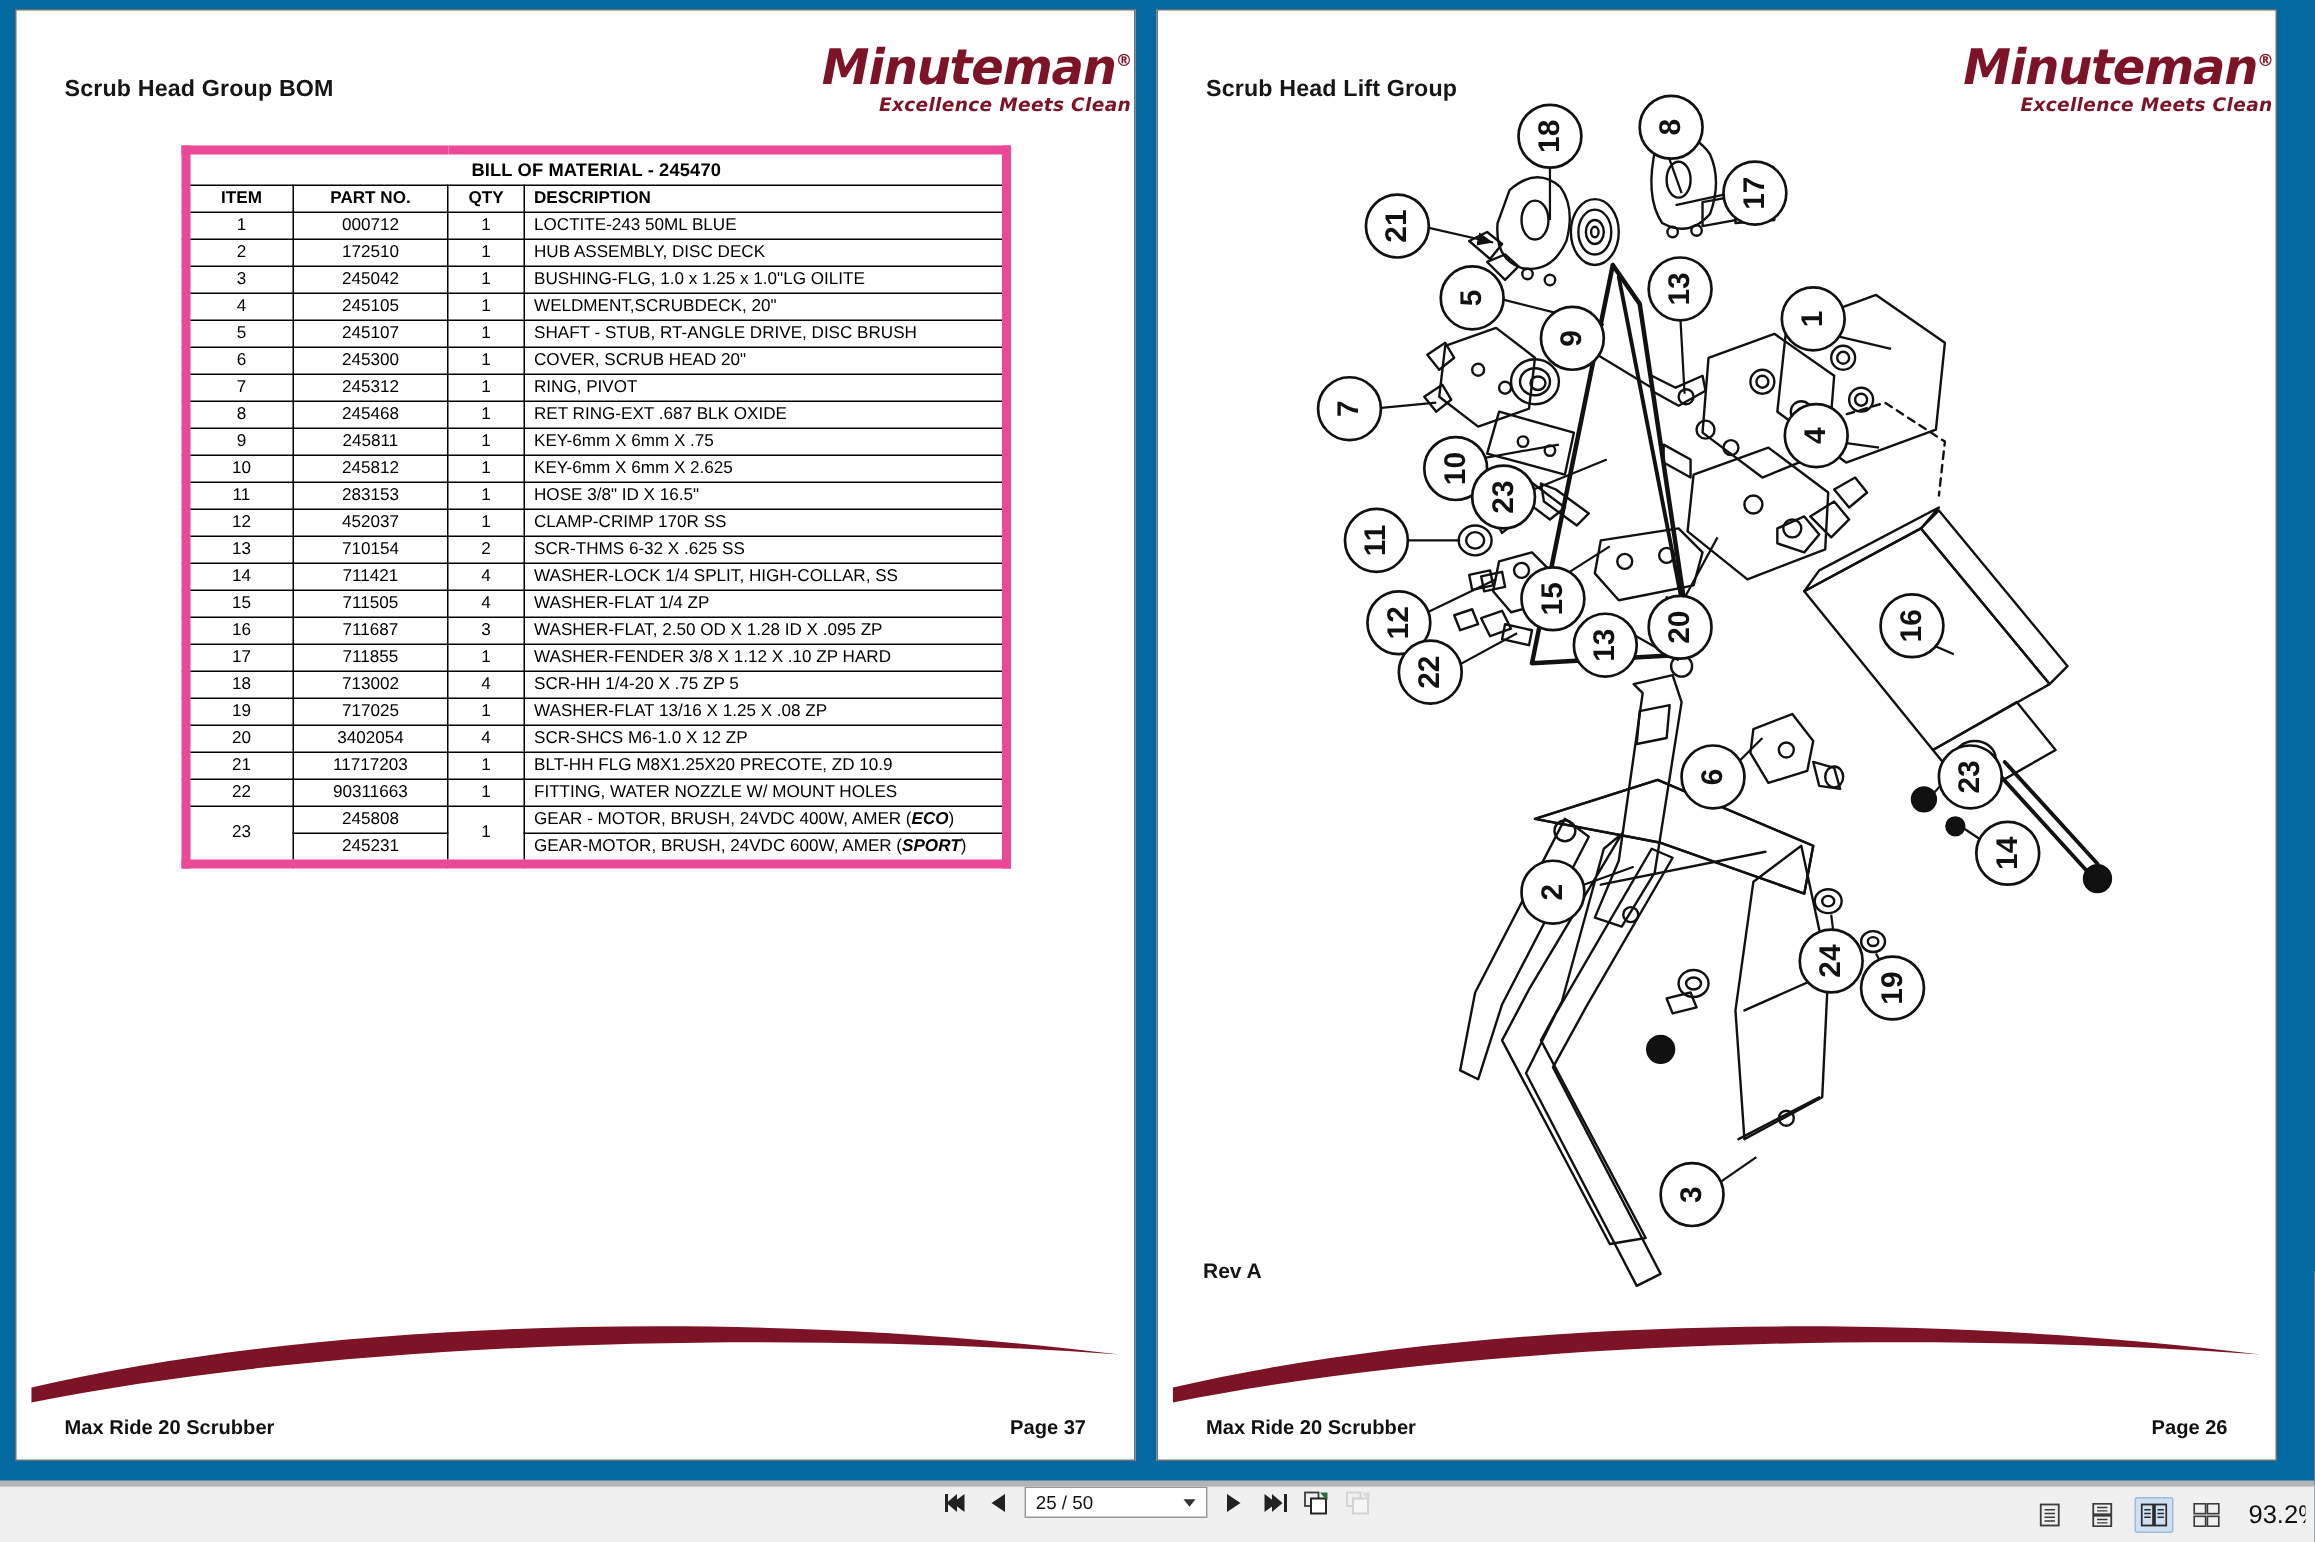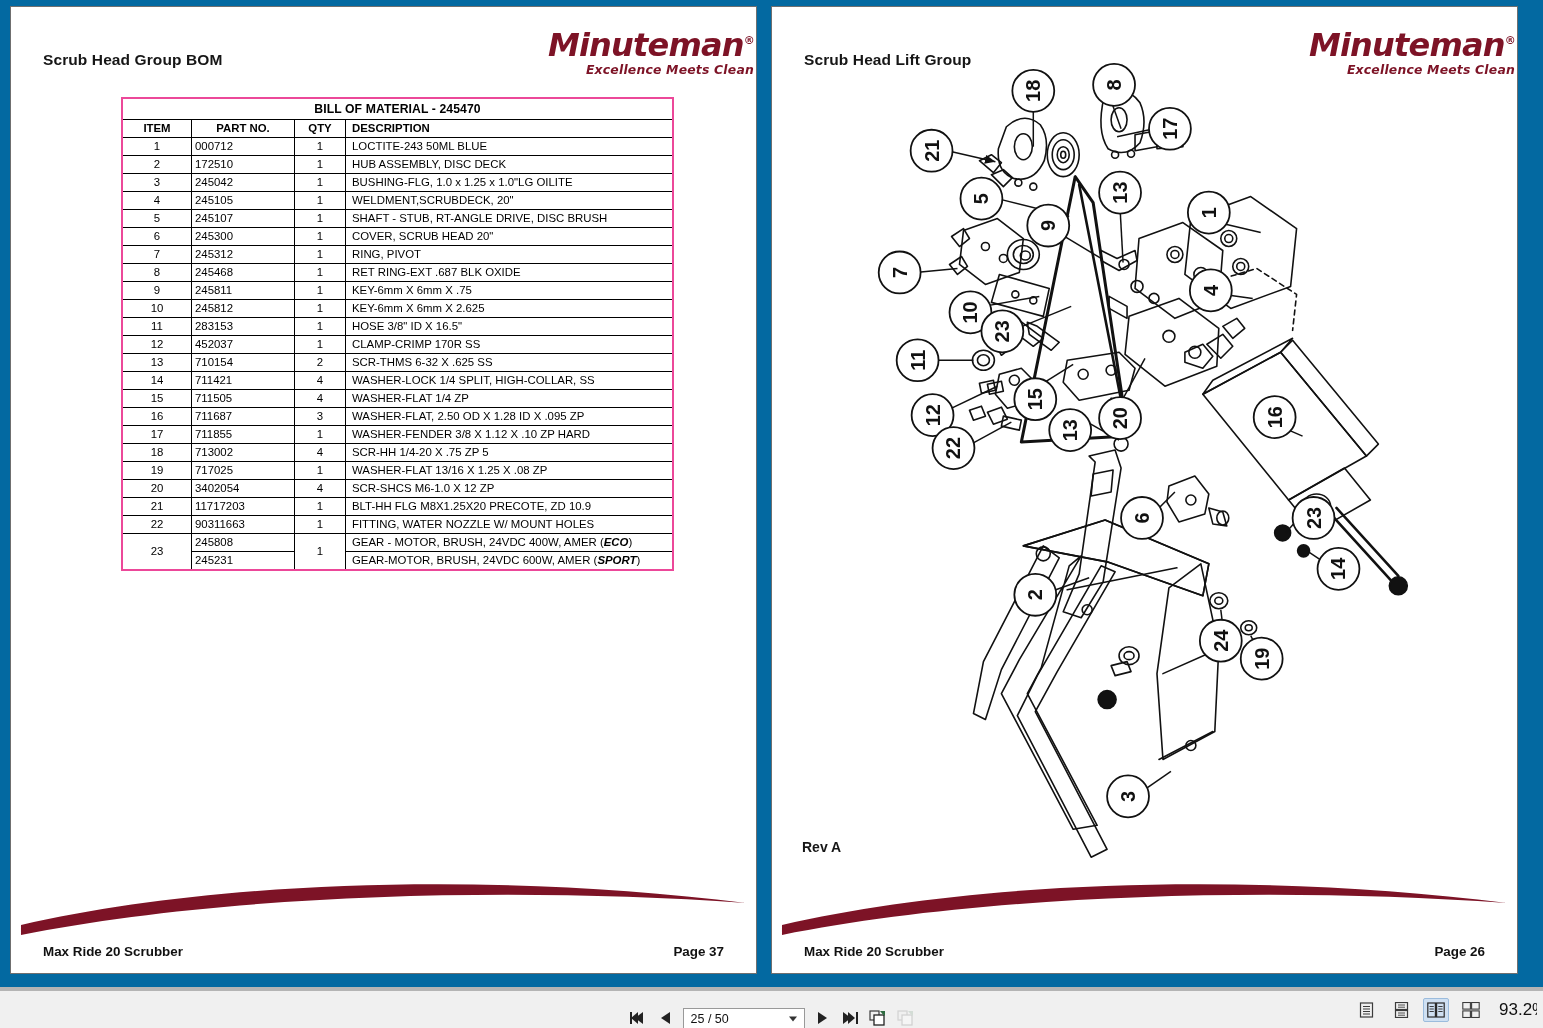--- a/index.html
+++ b/index.html
@@ -79,21 +79,21 @@
 
   
   .bom-wrap {
     position: absolute;
     left: 110px; top: 90px;
     width: 553px;
   }
   table.bom {
     border-collapse: collapse;
     width: 100%;
-    border: 2px solid #ec4899;
+    border: 6px solid #ec4899;
     background: #fff;
   }
   table.bom td, table.bom th {
     border: 1px solid #000;
     font-size: 11.4px;
     color: #000;
     padding: 1px 3px;
     height: 15px;
     line-height: 13px;
     font-family: "Liberation Sans", sans-serif;
@@ -101,21 +101,21 @@
   .bom-title {
     text-align: center;
     font-weight: bold;
     font-size: 12.2px !important;
     height: 18px !important;
     letter-spacing: .1px;
   }
   .bom thead th { font-weight: bold; text-align: center; }
   .bom thead th.desc { text-align: left; padding-left: 6px; }
   .c-item { width: 62px;  text-align: center; }
-  .c-part { width: 96px;  text-align: left; }
+  .c-part { width: 96px;  text-align: center; }
   .c-qty  { width: 44px;  text-align: center; }
   .c-desc { text-align: left; padding-left: 6px !important; white-space: nowrap; }
   .c-desc i { font-style: italic; font-weight: bold; text-align: center; }
   .rowspan-cell { vertical-align: middle; text-align: center; }
 
   
   .rev {
     position: absolute;
     left: 30px; bottom: 118px;
     font-size: 14px; font-weight: bold; color: #161616;
@@ -154,21 +154,21 @@
     content: "";
     position: absolute; left: 0; top: -4px;
     width: 100%; height: 4px;
     background: #b4b4b4;
   }
   .tb-center {
     position: absolute;
     left: 50%; top: 0;
     transform: translateX(-50%);
     height: 38px;
-    display: flex; align-items: flex-end;
+    display: flex; align-items: flex-start;
     gap: 6px;
   }
   .tb-right {
     position: absolute;
     right: 6px; top: 0;
     height: 38px;
     display: flex; align-items: center;
     gap: 9px;
   }
   .tb-btn {

